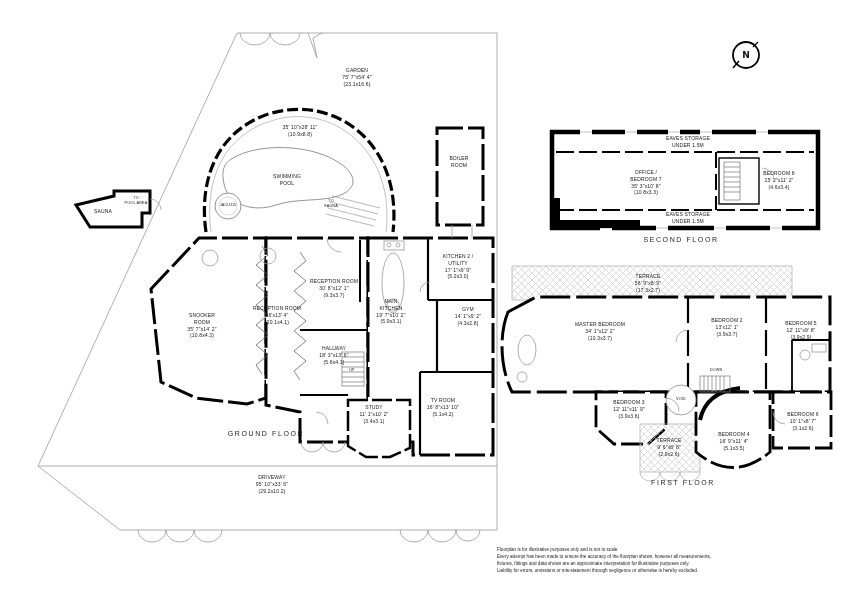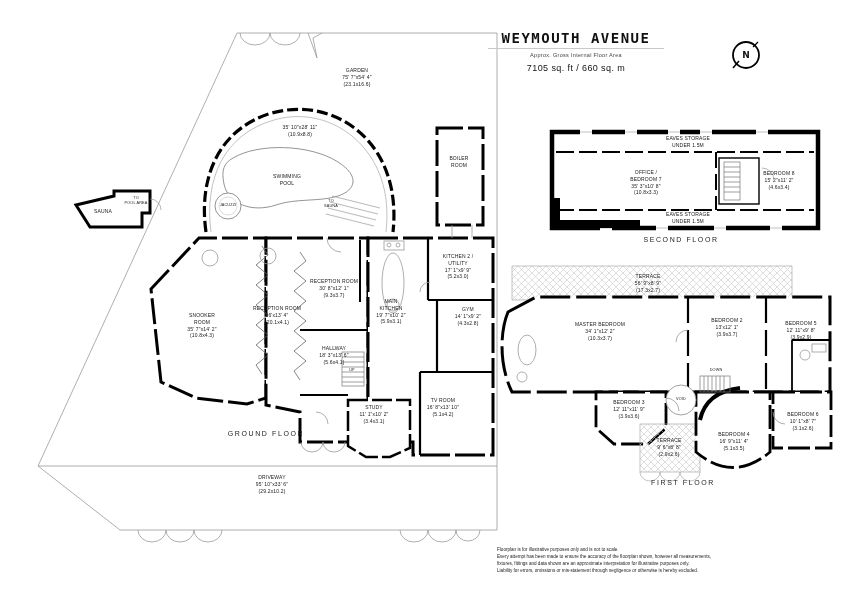--- a/index.html
+++ b/index.html
@@ -146,26 +146,20 @@
     <path d="M762,168 A12,12 0 0 1 774,180" stroke="#999" stroke-width="0.7" fill="none"></path>
   </g>
 
   <g fill="none" stroke="#000">
     <circle cx="746" cy="55" r="13" fill="#fff" stroke-width="1.8"></circle>
     <path d="M733,68 L739,61" stroke-width="1.5"></path>
     <path d="M753,47 L758,42" stroke-width="1.2"></path>
   </g>
 </svg>
 
-<div class="titleblock">
-  <div class="title">WEYMOUTH AVENUE</div>
-  <div class="rule"></div>
-  <div class="subtitle">Approx. Gross Internal Floor Area</div>
-  <div class="area">7105 sq. ft / 660 sq. m</div>
-</div>
 <div class="compass-n">N</div>
 
 <div class="lbl" style="left:357px;top:77px">GARDEN
 75' 7"x54' 4"
 (23.1x16.6)</div>
 <div class="lbl" style="left:300px;top:131px">35' 10"x28' 11"
 (10.9x8.8)</div>
 <div class="lbl" style="left:287px;top:180px">SWIMMING
 POOL</div>
 <div class="lbl tiny" style="left:228px;top:206px">JACUZZI</div>

